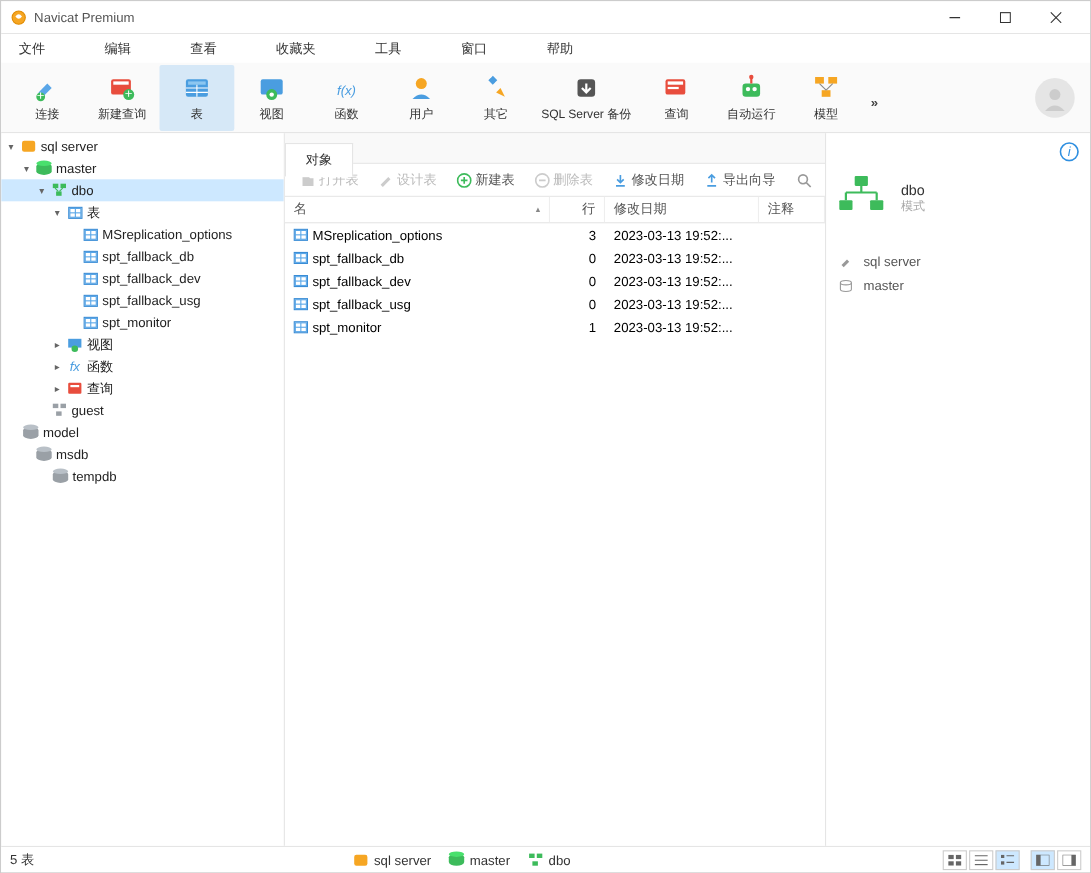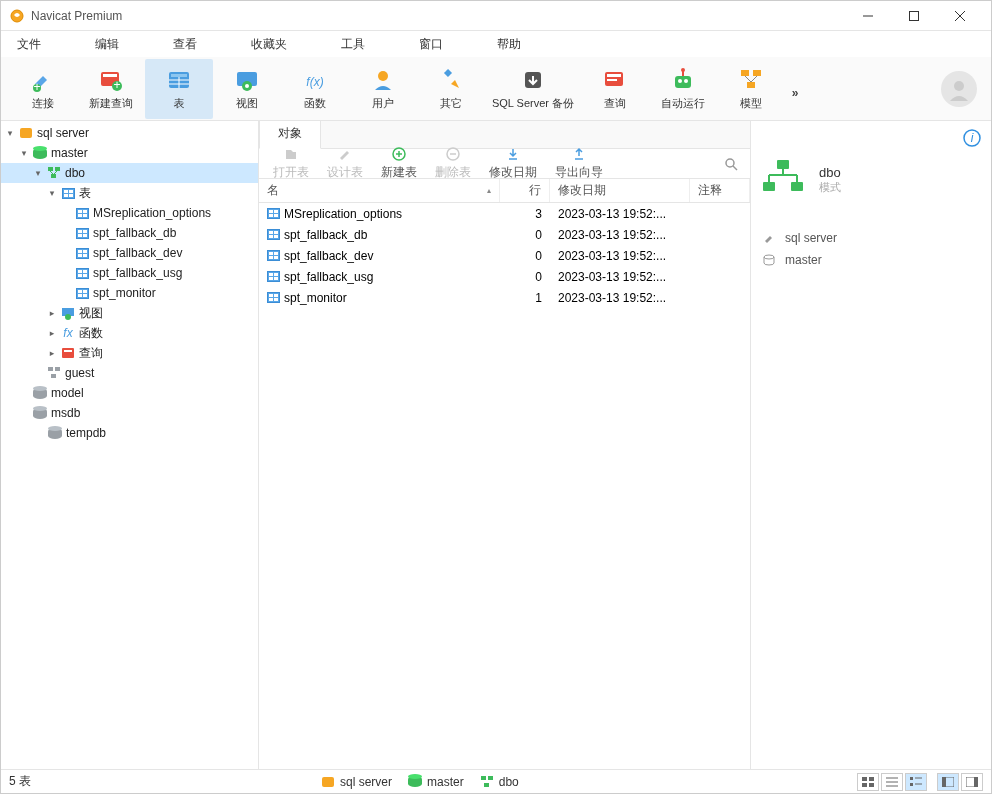--- a/index.html
+++ b/index.html
@@ -31,23 +31,23 @@
 .tree-panel { width: 258px; border-right: 1px solid #e5e5e5; overflow: auto; padding-top: 2px; }
 .tree-node { display: flex; align-items: center; height: 20px; cursor: pointer; white-space: nowrap; }
 .tree-node.selected { background: #cde8ff; }
 .tree-chev { width: 14px; display: inline-flex; justify-content: center; color: #666; font-size: 9px; }
 .tree-icon { width: 18px; display: inline-flex; justify-content: center; align-items:center; }
 .tree-label { padding-left: 2px; color: #222; }
 
 
 .center-panel { flex: 1; display: flex; flex-direction: column; border-right: 1px solid #e5e5e5; }
 .tabstrip { height: 28px; display: flex; align-items: flex-end; border-bottom: 1px solid #e5e5e5; background: #f9f9f9; }
-.tab { padding: 6px 18px; background: #fff; border: 1px solid #e5e5e5; border-bottom: 1px solid #fff; position: relative; top: 1px; cursor: pointer; color:#333; }
+.tab { padding: 6px 18px; background: #fff; border: 1px solid #e5e5e5; border-bottom: 1px solid #fff; position: relative; top: 13px; cursor: pointer; color:#333; }
 .obj-toolbar { height: 30px; display: flex; align-items: center; gap: 6px; padding: 0 8px; border-bottom: 1px solid #e5e5e5; background:#fff; }
-.obj-tb-item { display: flex; align-items: center; gap: 3px; padding: 3px 6px; cursor: pointer; color: #555; flex-direction: column; }
+.obj-tb-item { display: flex; align-items: center; gap: 3px; padding: 3px 6px; cursor: pointer; color: #555; }
 .obj-tb-item.disabled { color: #bbb; cursor: default; }
 .obj-tb-item .ic { width:14px; height:14px; display:inline-flex; align-items:center; justify-content:center; }
 .obj-search { margin-left: auto; width: 22px; height:22px; display:flex; align-items:center; justify-content:center; cursor:pointer; color:#888; }
 
 
 .list-header { height: 24px; display: flex; align-items: center; border-bottom: 1px solid #e5e5e5; color:#555; background:#fff; }
 .list-header .col { padding: 0 8px; border-right: 1px solid #eee; height:100%; display:flex; align-items:center; }
 .col-name { flex: 1; position:relative; }
 .sort-ind { position:absolute; right:8px; font-size:8px; color:#888; }
 .col-rows { width: 50px; justify-content:flex-end; }
@@ -379,21 +379,21 @@
     <div class="tree-node" style="padding-left:44px">
       <span class="tree-icon">
           <svg width="14" height="14">
             <rect x="1" y="1" width="5" height="4" fill="#9aa0a6"></rect>
             <rect x="8" y="1" width="5" height="4" fill="#9aa0a6"></rect>
             <rect x="4" y="8" width="5" height="4" fill="#9aa0a6"></rect>
           </svg>
         </span>
       <span class="tree-label">guest</span>
     </div>
-    <div class="tree-node" style="padding-left:30px">
+    <div class="tree-node" style="padding-left:18px">
       <span class="tree-icon">
           <span class="db-cyl"></span>
         </span>
       <span class="tree-label">model</span>
     </div>
     <div class="tree-node" style="padding-left:30px">
       <span class="tree-icon">
           <span class="db-cyl"></span>
         </span>
       <span class="tree-label">msdb</span>

